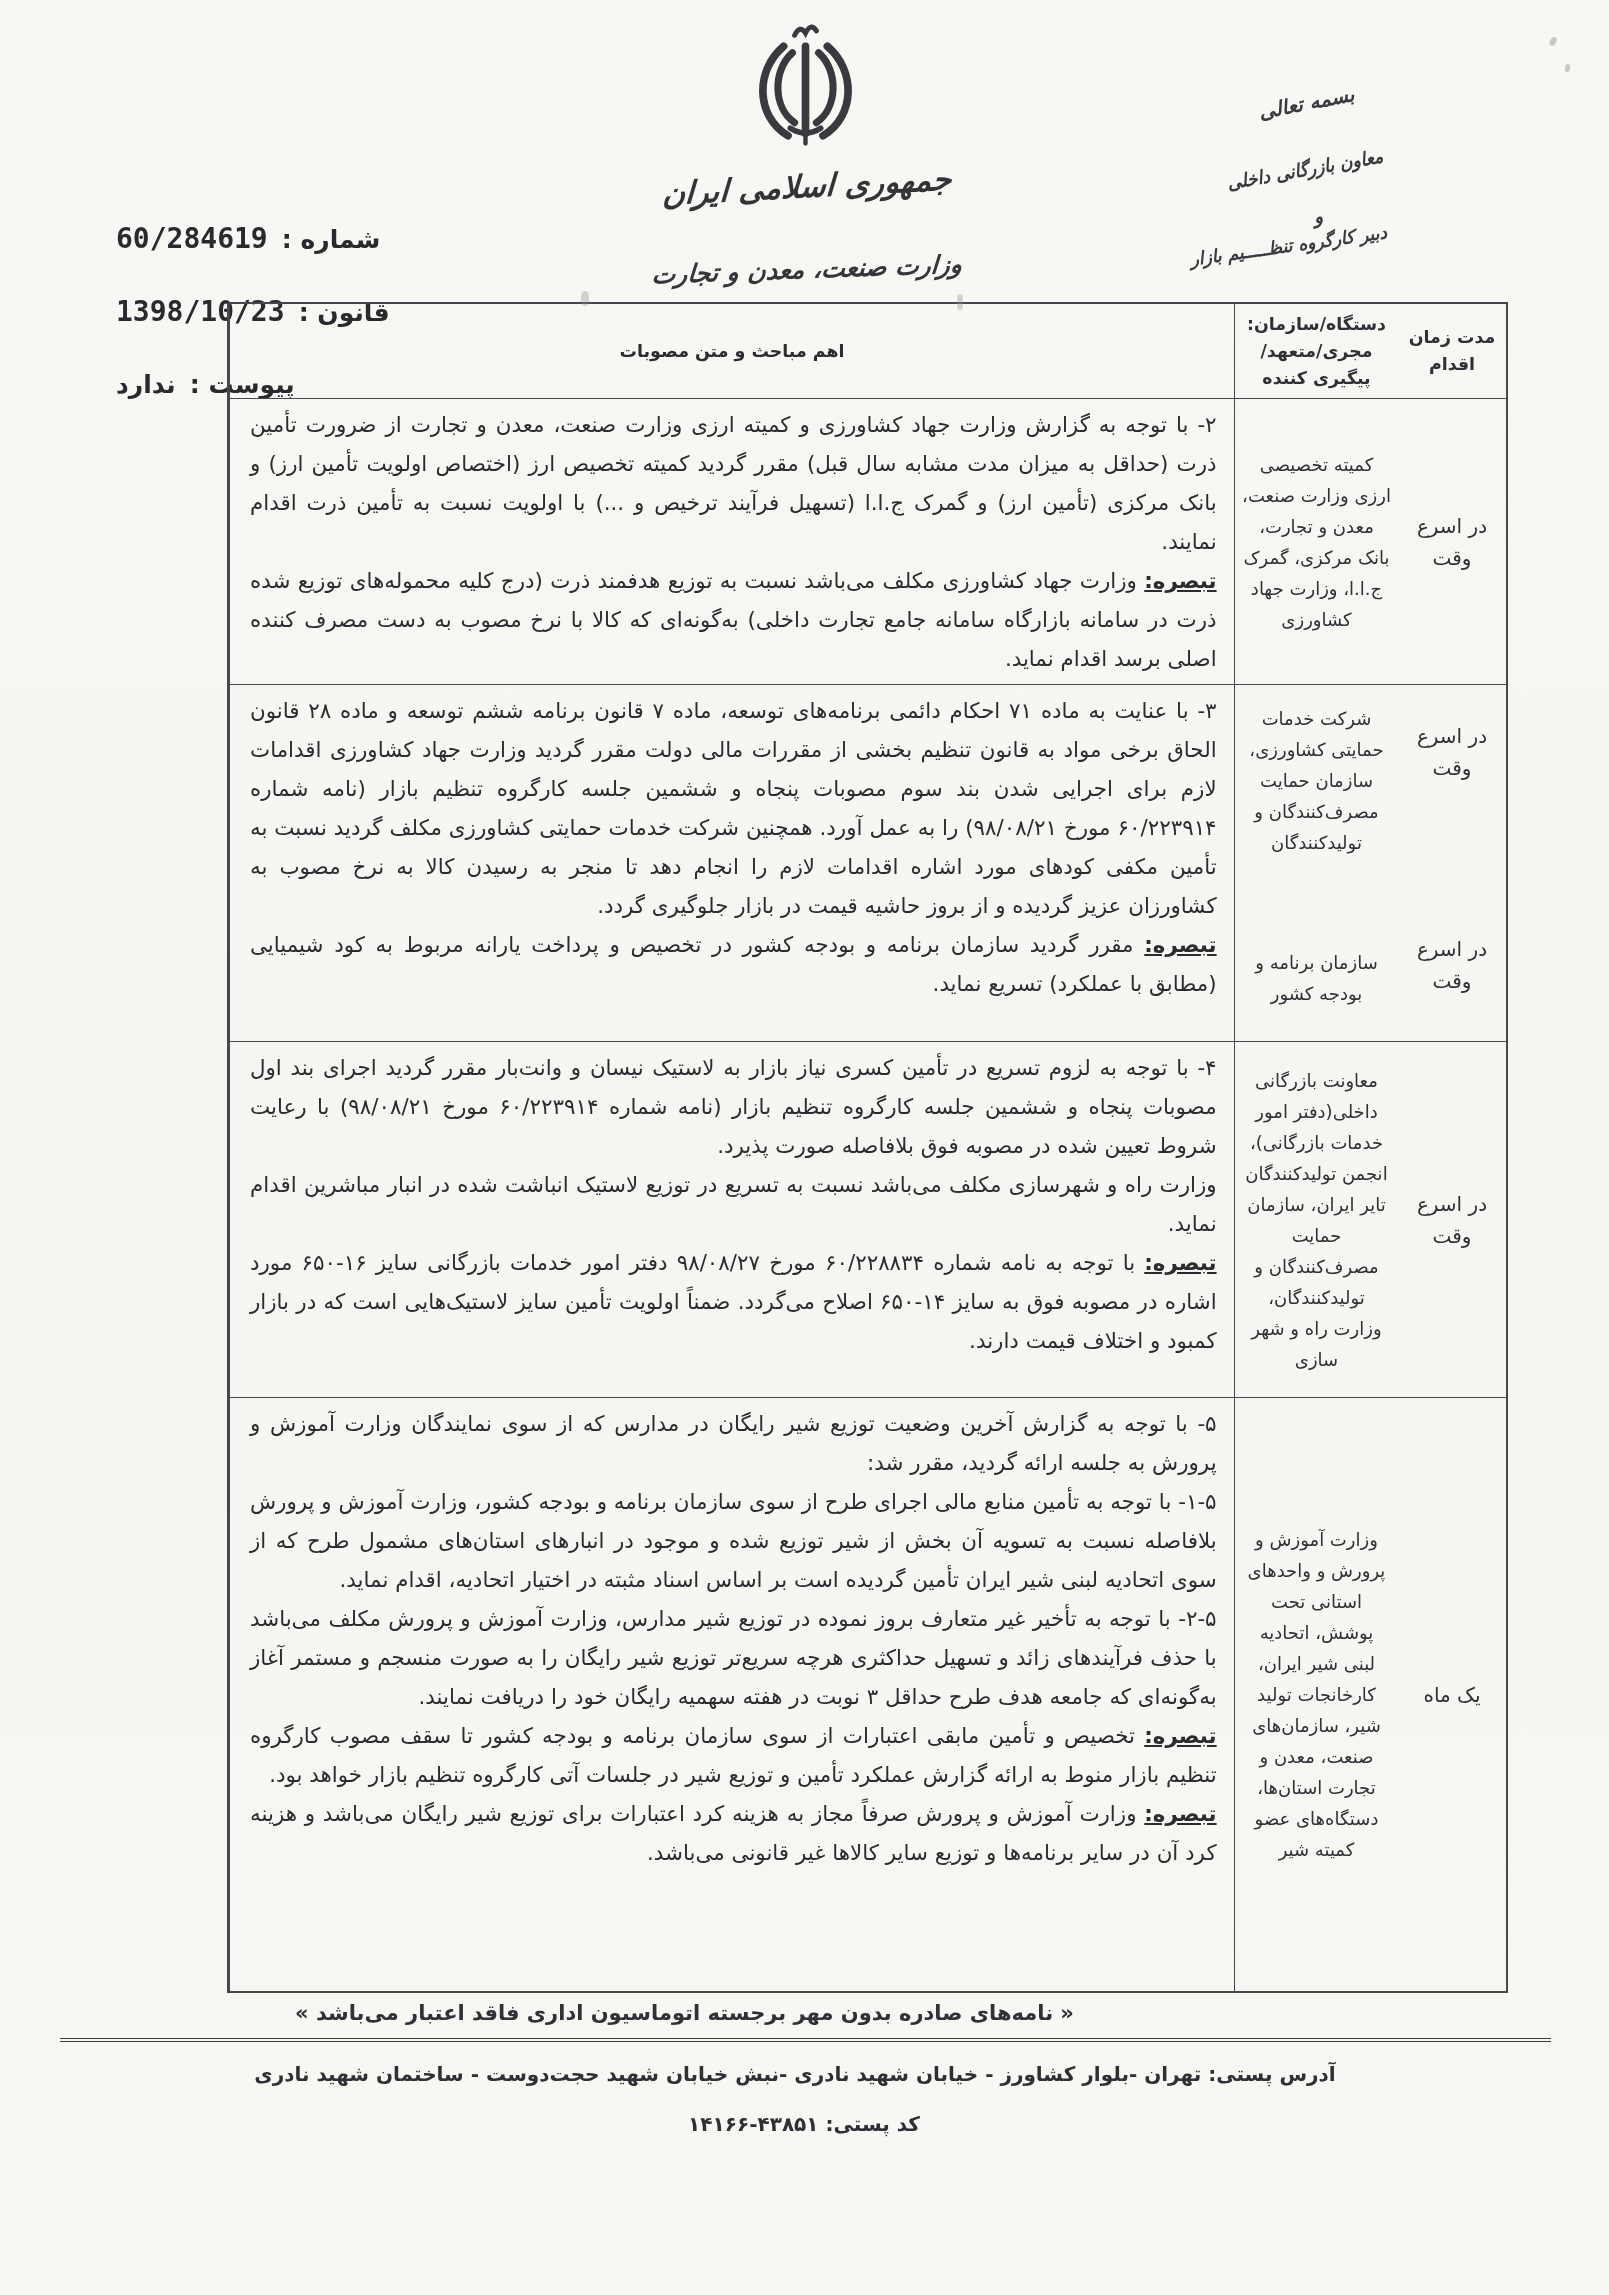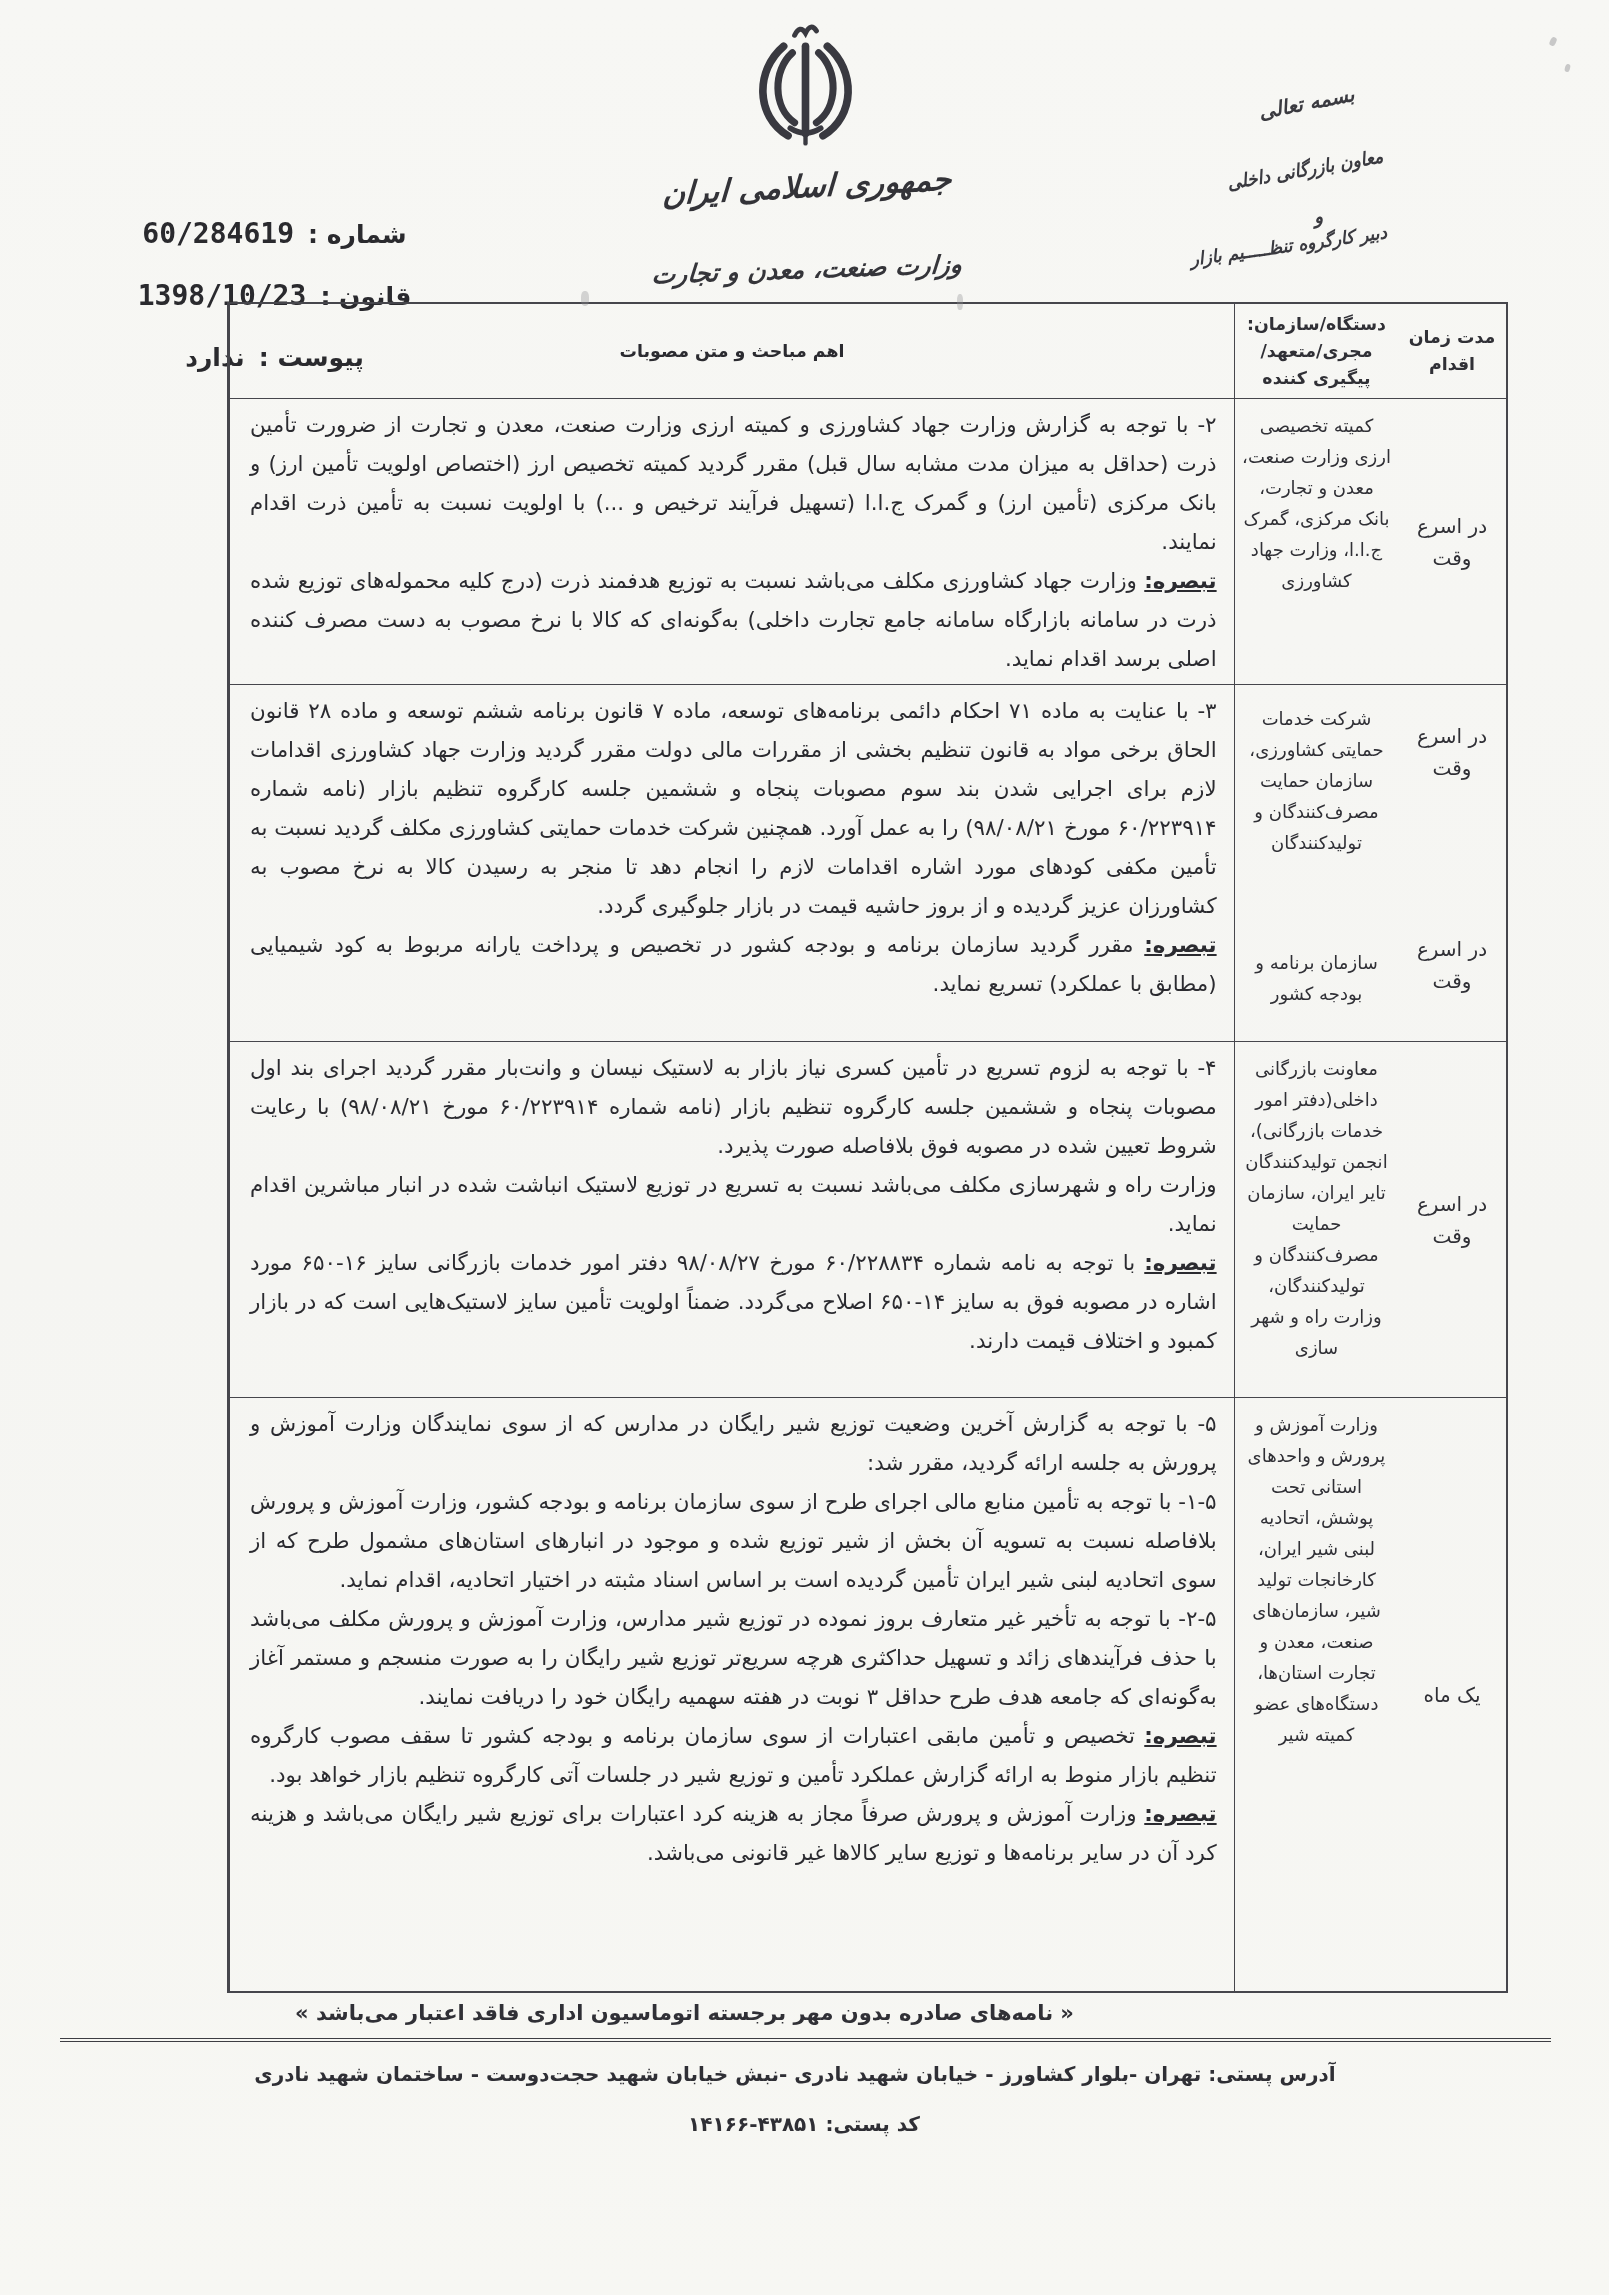--- a/index.html
+++ b/index.html
@@ -13,21 +13,21 @@
     position:relative;
     width:1610px;height:2295px;
     margin:0 auto;
     background:linear-gradient(180deg,#f7f7f4 0%,#f5f5f2 55%,#f7f7f3 100%);
     font-family:"DejaVu Sans",sans-serif;
     color:var(--ink);
     overflow:hidden;
   }
   
   .meta{position:absolute;left:117px;top:220px;width:317px;direction:rtl;}
-  .meta-row{direction:rtl;text-align:center;line-height:27px;margin-bottom:29px;white-space:nowrap;}
+  .meta-row{direction:rtl;text-align:left;line-height:38px;margin-bottom:29px;white-space:nowrap;}
   .meta-label{font-weight:bold;font-size:25px;}
   .meta-value{font-weight:bold;font-size:25px;margin-right:10.7px;}
   .v-num{font-family:"DejaVu Sans Mono",monospace;font-size:28px;direction:ltr;unicode-bidi:isolate;letter-spacing:0.7px;}
   .emblem{position:absolute;left:749px;top:20px;width:115px;height:142px;}
   .country{
     position:absolute;left:601px;top:168px;width:414px;text-align:center;
     font-size:31px;font-weight:bold;font-style:italic;direction:rtl;
     transform:rotate(-3deg) skewX(-6deg);color:#333338;
   }
   .ministry{
@@ -49,21 +49,21 @@
   .trow:first-child{border-top:none;}
   .cell{box-sizing:border-box;}
   .c-dur{
     width:108px;flex:0 0 108px;direction:rtl;text-align:center;
     display:flex;flex-direction:column;align-items:center;justify-content:center;
     font-size:20px;line-height:32px;padding:8px 5.3px;color:#303036;
   }
   .c-ag{
     width:164px;flex:0 0 164px;border-left:1.3px solid var(--line);
     direction:rtl;text-align:center;
-    display:flex;flex-direction:column;align-items:center;justify-content:flex-start;
+    display:flex;flex-direction:column;align-items:center;justify-content:center;
     font-size:18px;line-height:31px;padding:10.7px 6.7px;color:#303036;
   }
   .c-main{
     flex:1 1 auto;border-left:1.3px solid var(--line);
     direction:rtl;text-align:justify;
     font-size:21.4px;line-height:39px;
     padding:5.3px 17.4px 6.7px 20px;color:#2b2b30;
   }
   .head{min-height:85px;}
   .head .cell{font-weight:bold;font-size:17.4px;line-height:27px;display:flex;align-items:center;justify-content:center;text-align:center;padding:6.7px;}

